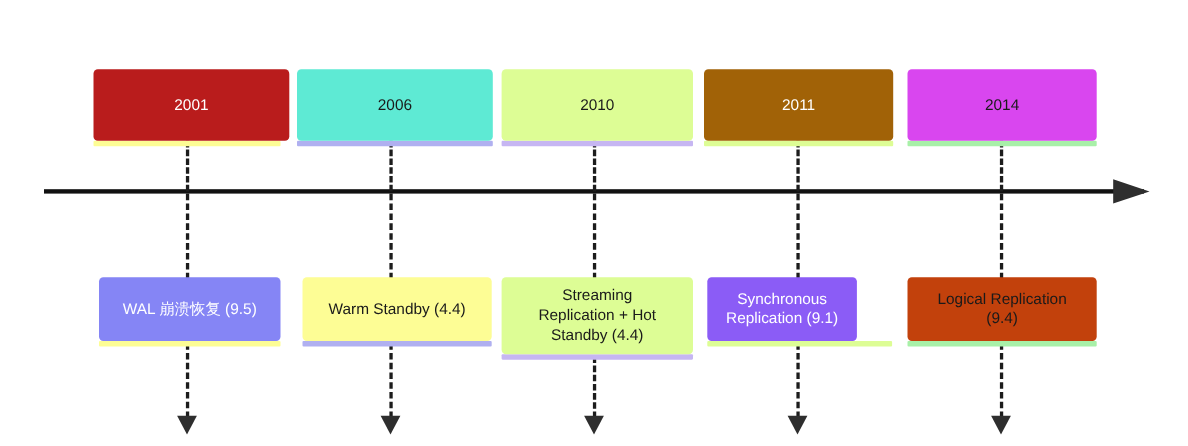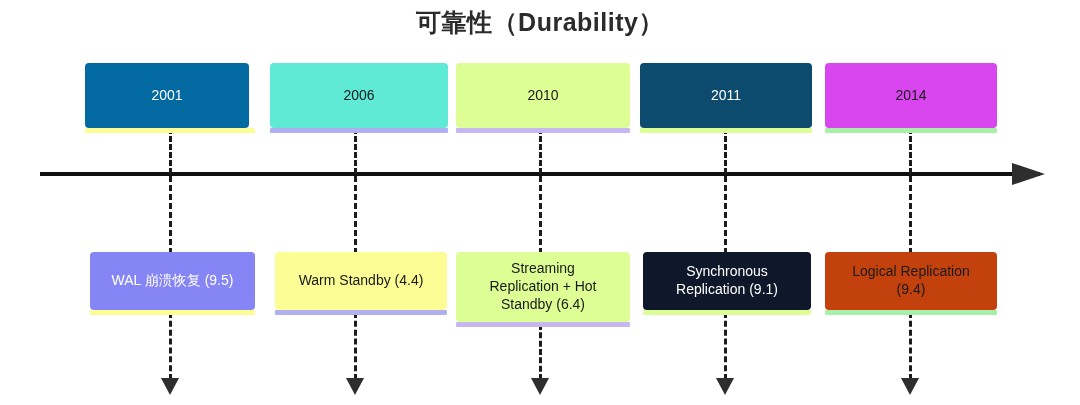--- a/index.html
+++ b/index.html
@@ -110,32 +110,31 @@
   }
   .event-box.tall {
     height: 70px;
   }
 </style>
 </head>
 <body>
 
 <div class="canvas">
 
-  <div class="title">可靠性（Durability）</div>
 
   <div class="axis-line"></div>
   <div class="axis-arrow"></div>
 
   <div id="layers">
       <div class="vline upper" style="left:169px"></div>
       <div class="vline mid" style="left:169px"></div>
       <div class="vline lower" style="left:169px"></div>
       <div class="down-arrow" style="left:161px"></div>
       <div class="bar" style="left:85px;top:128px;width:170px;background:#fdfd95"></div>
-      <div class="box year-box" style="left:85px;width:164px;background:#0369a1;color:#ffffff">
+      <div class="box year-box" style="left:85px;width:178px;background:#b91c1c;color:#ffffff">
         <span class="box-label">2001</span>
       </div>
       <div class="bar" style="left:90px;top:310px;width:165px;background:#fdfd95"></div>
       <div class="box event-box" style="left:90px;width:165px;background:#8585f5;color:#ffffff">
         <span class="box-label">WAL 崩溃恢复 (9.5)</span>
       </div>
       <div class="vline upper" style="left:354px"></div>
       <div class="vline mid" style="left:354px"></div>
       <div class="vline lower" style="left:354px"></div>
       <div class="down-arrow" style="left:346px"></div>
@@ -152,32 +151,32 @@
       <div class="vline lower tall" style="left:539px"></div>
       <div class="down-arrow" style="left:531px"></div>
       <div class="bar" style="left:456px;top:128px;width:174px;background:#c6b6f2"></div>
       <div class="box year-box" style="left:456px;width:174px;background:#ddfd95;color:#1a1a1a">
         <span class="box-label">2010</span>
       </div>
       <div class="bar" style="left:456px;top:322px;width:174px;background:#c6b6f2"></div>
       <div class="box event-box tall" style="left:456px;width:174px;background:#ddfd95;color:#1a1a1a">
         <span class="box-label">Streaming
 Replication + Hot
-Standby (6.4)</span>
+Standby (4.4)</span>
       </div>
       <div class="vline upper" style="left:724px"></div>
       <div class="vline mid" style="left:724px"></div>
       <div class="vline lower" style="left:724px"></div>
       <div class="down-arrow" style="left:716px"></div>
       <div class="bar" style="left:640px;top:128px;width:172px;background:#ddfd95"></div>
-      <div class="box year-box" style="left:640px;width:172px;background:#0c4a6e;color:#ffffff">
+      <div class="box year-box" style="left:640px;width:172px;background:#a16207;color:#ffffff">
         <span class="box-label">2011</span>
       </div>
       <div class="bar" style="left:643px;top:310px;width:168px;background:#ddfd95"></div>
-      <div class="box event-box" style="left:643px;width:168px;background:#0f172a;color:#ffffff">
+      <div class="box event-box" style="left:643px;width:136px;background:#8b5cf6;color:#ffffff">
         <span class="box-label">Synchronous
 Replication (9.1)</span>
       </div>
       <div class="vline upper" style="left:909px"></div>
       <div class="vline mid" style="left:909px"></div>
       <div class="vline lower" style="left:909px"></div>
       <div class="down-arrow" style="left:901px"></div>
       <div class="bar" style="left:825px;top:128px;width:172px;background:#a8f0a8"></div>
       <div class="box year-box" style="left:825px;width:172px;background:#d946ef;color:#1a1a1a">
         <span class="box-label">2014</span>

